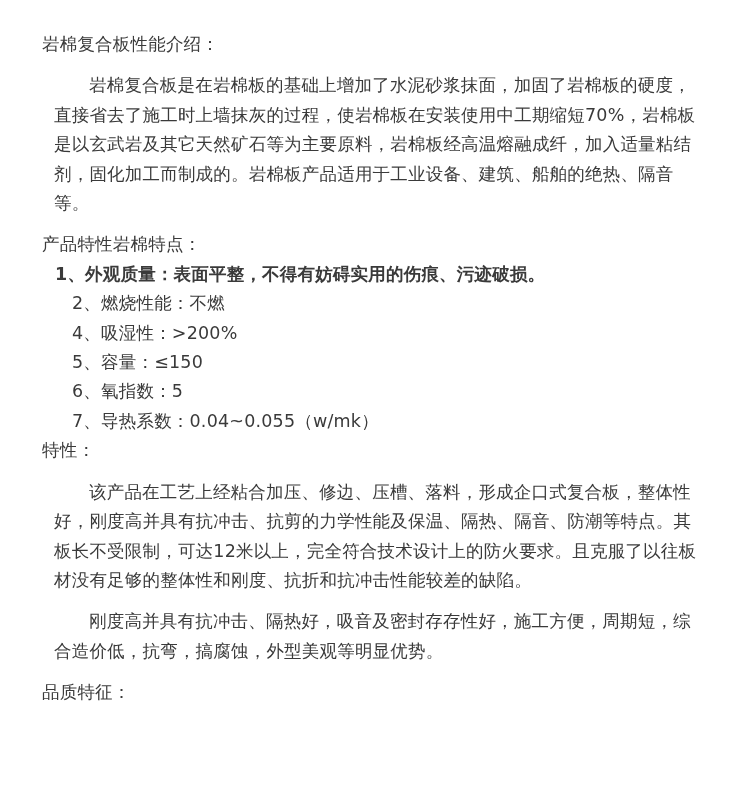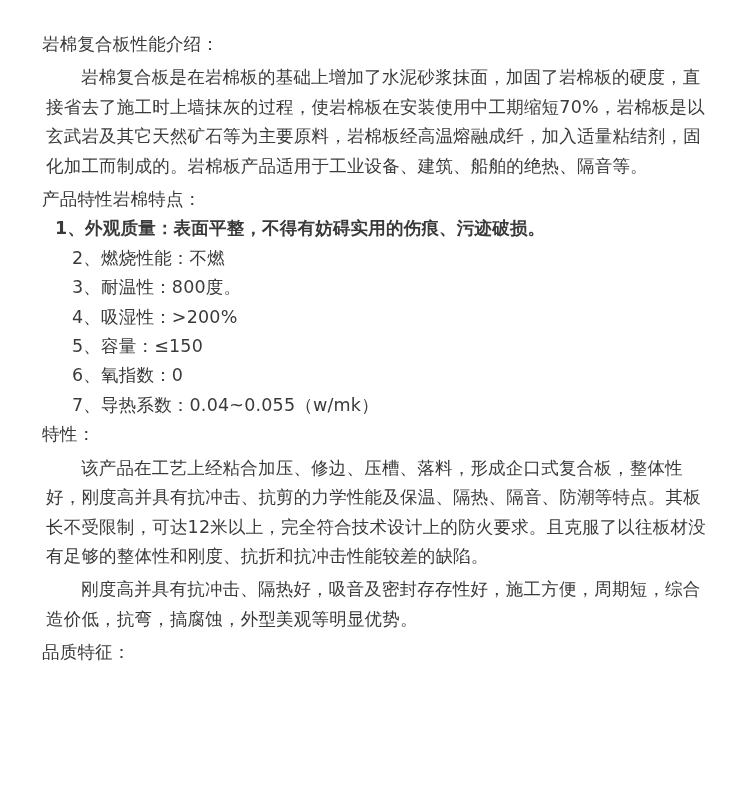--- a/index.html
+++ b/index.html
@@ -20,21 +20,21 @@
     line-height: 29.4px;
     color: #3a3a3a;
     letter-spacing: 0.2px;
   }
   .heading {
     margin: 0;
     font-weight: normal;
     font-size: 17.5px;
   }
   .para {
-    margin: 4px;
+    margin: 12px;
     text-indent: 2em;
   }
   .list {
     margin: 0;
     padding: 0;
     list-style: none;
   }
   .feature-item {
     padding-left: 30px;
   }
@@ -53,24 +53,23 @@
 
   <div class="heading">岩棉复合板性能介绍：</div>
 
   <p class="para">岩棉复合板是在岩棉板的基础上增加了水泥砂浆抹面，加固了岩棉板的硬度，直接省去了施工时上墙抹灰的过程，使岩棉板在安装使用中工期缩短70%，岩棉板是以玄武岩及其它天然矿石等为主要原料，岩棉板经高温熔融成纤，加入适量粘结剂，固化加工而制成的。岩棉板产品适用于工业设备、建筑、船舶的绝热、隔音等。</p>
 
   <div class="heading">产品特性岩棉特点：</div>
 
   <ul class="list">
     <li class="feature-item first">1、外观质量：表面平整，不得有妨碍实用的伤痕、污迹破损。</li>
     <li class="feature-item">2、燃烧性能：不燃</li>
-    <li class="feature-item">3、耐温性：800度。</li>
     <li class="feature-item">4、吸湿性：&gt;200%</li>
     <li class="feature-item">5、容量：≤150</li>
-    <li class="feature-item">6、氧指数：0</li>
+    <li class="feature-item">6、氧指数：5</li>
     <li class="feature-item">7、导热系数：0.04~0.055（w/mk）</li>
   </ul>
 
   <div class="heading">特性：</div>
 
   <p class="para">该产品在工艺上经粘合加压、修边、压槽、落料，形成企口式复合板，整体性好，刚度高并具有抗冲击、抗剪的力学性能及保温、隔热、隔音、防潮等特点。其板长不受限制，可达12米以上，完全符合技术设计上的防火要求。且克服了以往板材没有足够的整体性和刚度、抗折和抗冲击性能较差的缺陷。</p>
 
   <p class="para">刚度高并具有抗冲击、隔热好，吸音及密封存存性好，施工方便，周期短，综合造价低，抗弯，搞腐蚀，外型美观等明显优势。</p>
 
   <div class="heading">品质特征：</div>

